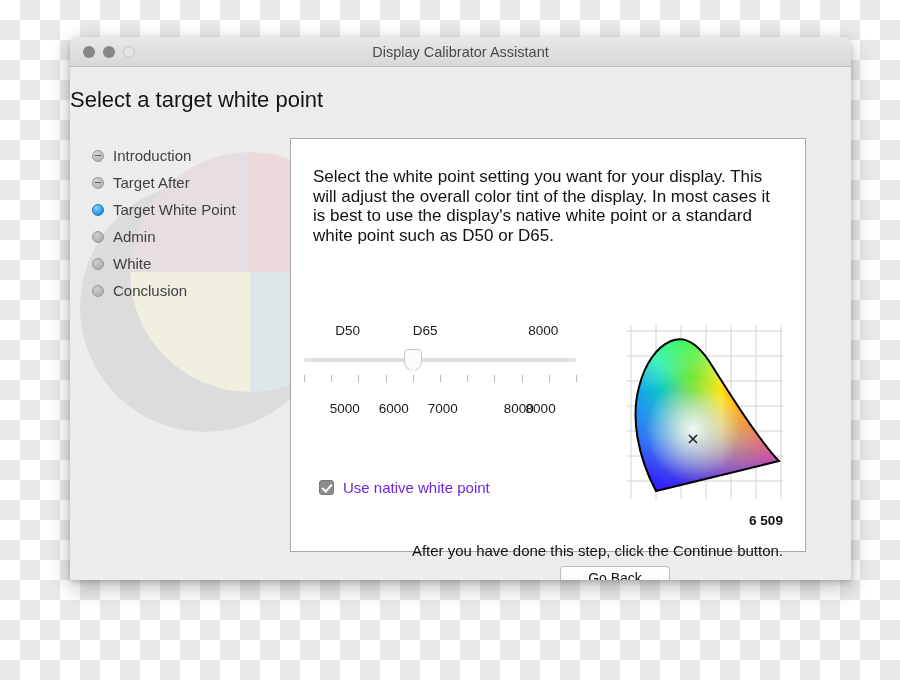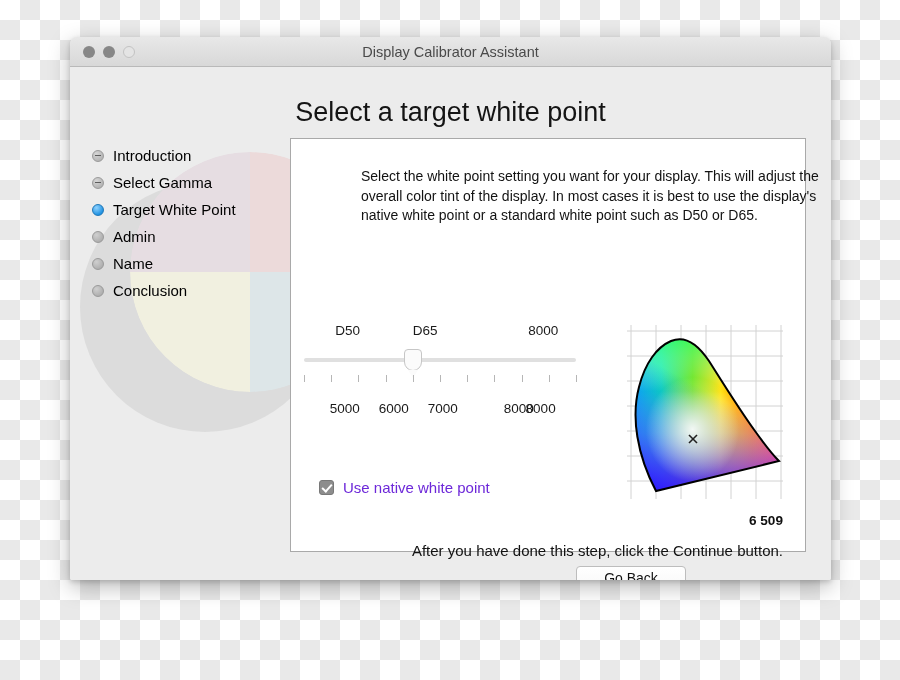--- a/index.html
+++ b/index.html
@@ -24,20 +24,21 @@
   #window {
     position: absolute;
     left: 70px;
     top: 37px;
     width: 761px;
     height: 543px;
     border-radius: 7px 7px 2px 2px;
     background: #ececec;
     box-shadow: 0 7px 22px rgba(0,0,0,0.27), 0 2px 5px rgba(0,0,0,0.16);
     overflow: hidden;
+    padding-left: 20px;
   }
 
   
   #titlebar {
     position: absolute;
     left: 0; top: 0;
     width: 100%;
     height: 30px;
     background: linear-gradient(to bottom, #e8e8e8 0%, #d8d8d8 100%);
     border-bottom: 1px solid #b9b9b9;
@@ -91,24 +92,24 @@
     width: 240px;
     height: 240px;
     border-radius: 50%;
     pointer-events: none;
     overflow: hidden;
   }
 
   
   #heading {
     position: absolute;
-    left: 0; top: 30px;
+    left: 0; top: 20px;
     width: 761px;
-    text-align: center;
-    font-size: 27px;
+    text-align: left;
+    font-size: 22px;
     color: #141414;
   }
 
   
   #sidebar {
     position: absolute;
     left: 22px;
     top: 75px;
     width: 190px;
   }
@@ -140,44 +141,43 @@
   .bullet.todo {
     background: radial-gradient(circle at 35% 30%, #cfcfcf, #a3a3a3);
     border: 1px solid #9a9a9a;
   }
   .bullet.current {
     background: radial-gradient(circle at 35% 28%, #8fd2ff, #1b8fe0 75%);
     border: 1px solid #2078b8;
   }
   .step-label {
     font-size: 15px;
-    color: #000000;
+    color: #404040;
     white-space: nowrap;
   }
 
   
   #panel {
     position: absolute;
     left: 220px;
     top: 71px;
     width: 516px;
     height: 414px;
     background: #ffffff;
     border: 1px solid #a9a9a9;
     box-sizing: border-box;
   }
   #intro-text {
     position: absolute;
     left: 22px;
     top: 28px;
     width: 472px;
-    font-size: 14px;
+    font-size: 17px;
     line-height: 19.5px;
     color: #121212;
-    margin-left: 48px;
   }
 
   
   #slider-area {
     position: absolute;
     left: 13px;
     top: 184px;
     width: 272px;
     height: 100px;
   }
@@ -313,21 +313,21 @@
     line-height: 23px;
     text-align: center;
     font-size: 14px;
     color: #111111;
     background: linear-gradient(to bottom, #ffffff 0%, #fbfbfb 55%, #f4f4f4 100%);
     border: 1px solid #bdbdbd;
     border-radius: 4px;
     box-sizing: border-box;
     box-shadow: 0 1px 0 rgba(0,0,0,0.05);
   }
-  #btn-goback  { left: 506px; width: 110px; }
+  #btn-goback  { left: 490px; width: 110px; }
   #btn-continue{ left: 630px; width: 107px; margin-top: 44px; }
 </style>
 </head>
 <body>
 
 <div id="window">
 
   <div id="titlebar">
     <div class="traffic" id="tl-close"></div>
     <div class="traffic" id="tl-min"></div>
@@ -351,33 +351,33 @@
 
     <div id="heading">Select a target white point</div>
 
     <div id="sidebar">
       <div class="step">
         <span class="bullet done"></span>
         <span class="step-label">Introduction</span>
       </div>
       <div class="step">
         <span class="bullet done"></span>
-        <span class="step-label">Select Gamma</span>
+        <span class="step-label">Target After</span>
       </div>
       <div class="step">
         <span class="bullet current"></span>
         <span class="step-label">Target White Point</span>
       </div>
       <div class="step">
         <span class="bullet todo"></span>
         <span class="step-label">Admin</span>
       </div>
       <div class="step">
         <span class="bullet todo"></span>
-        <span class="step-label">Name</span>
+        <span class="step-label">White</span>
       </div>
       <div class="step">
         <span class="bullet todo"></span>
         <span class="step-label">Conclusion</span>
       </div>
     </div>
 
     <div id="panel">
 
       <div id="intro-text">Select the white point setting you want for your display.  This will adjust the overall color tint of the display.  In most cases it is best to use the display's native white point or a standard white point such as D50 or D65.</div>

